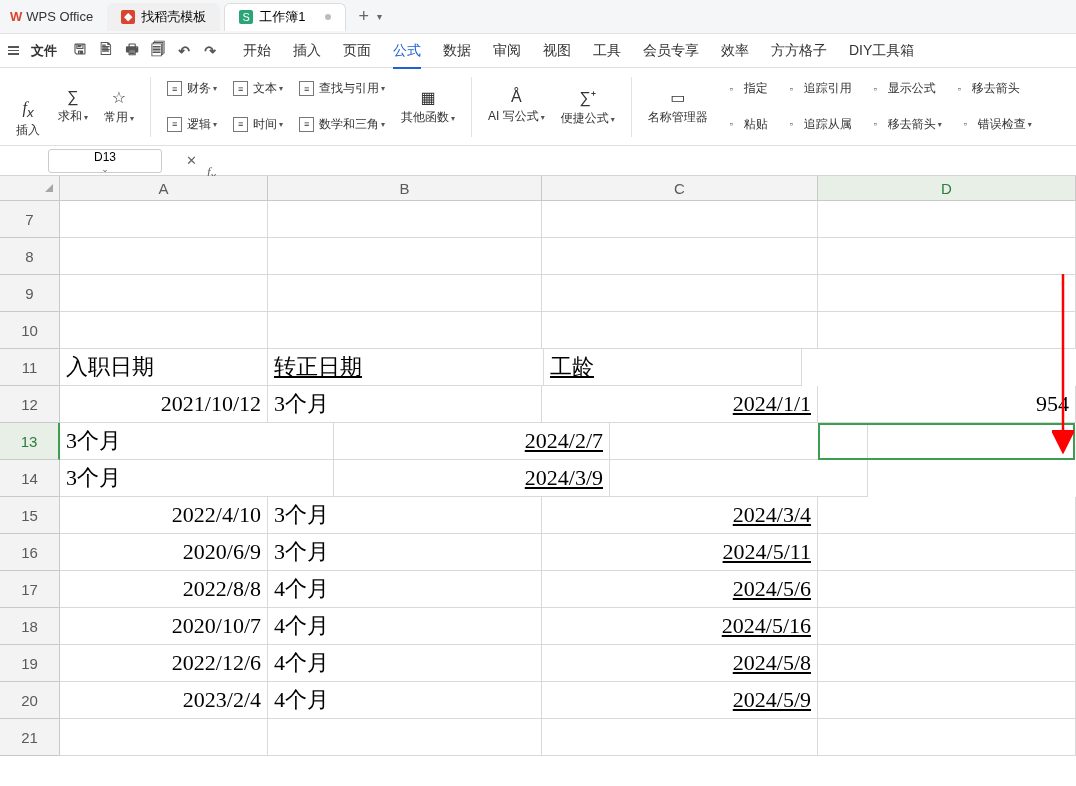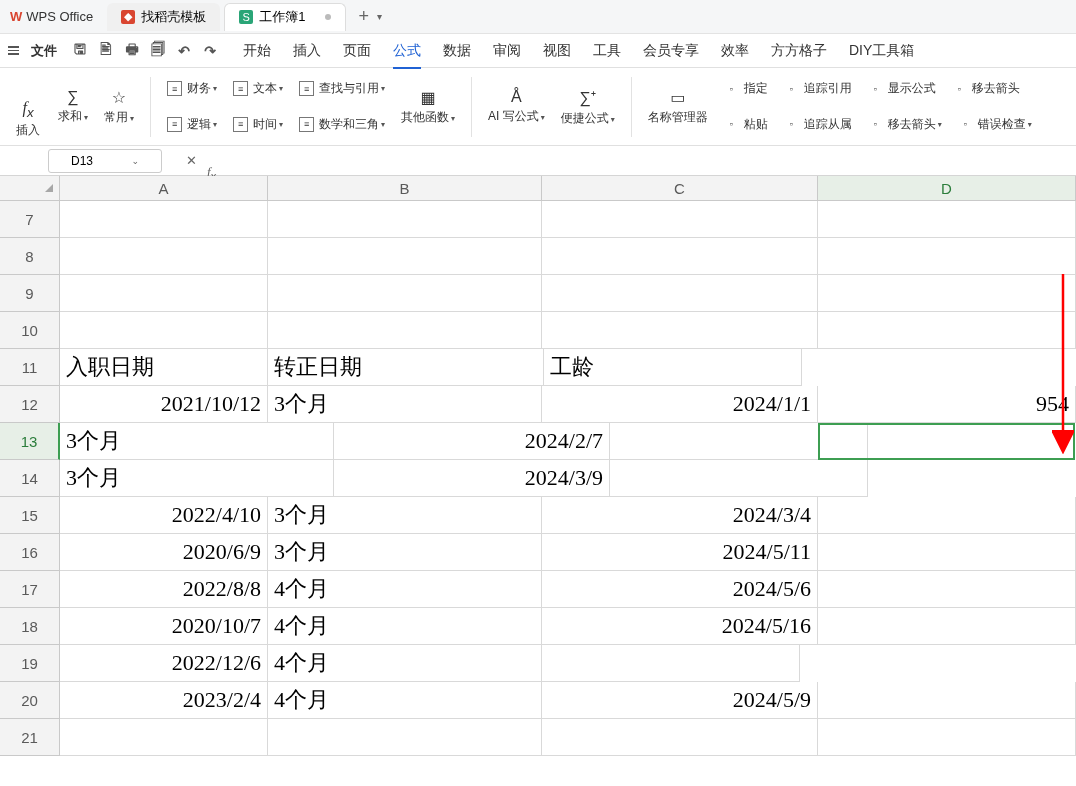--- a/index.html
+++ b/index.html
@@ -37,47 +37,47 @@
 .gicon { font-size:16px; color:#333; }
 .caret { font-size:8px; color:#555; margin-left:2px; }
 .sep { width:1px; height:60px; background:#e2e2e2; margin:0 6px; }
 .rb-item { display:flex; align-items:center; font-size:12px; color:#333; padding:3px 6px; white-space:nowrap; }
 .rb-item .ric { width:15px; height:15px; margin-right:5px; border:1px solid #777; display:inline-flex; align-items:center; justify-content:center; font-size:9px; }
 .rb-item.plain .ric { border:none; }
 .two-col { display:flex; flex-direction:column; justify-content:center; height:100%; gap:2px; }
 
 
 .fbar { height:30px; display:flex; align-items:center; border-bottom:1px solid #d5d5d5; }
-.cellref { width:114px; height:24px; margin:0 8px 0 48px; border:1px solid #ccc; border-radius:3px; display:flex; align-items:center; justify-content:space-between; padding:0 22px; font-size:12px; }
+.cellref { width:114px; height:24px; margin:0 8px 0 48px; border:1px solid #ccc; border-radius:3px; display:flex; align-items:center; justify-content:space-between; padding:0 6px; font-size:12px;flex-direction:column; }
 .cellref .dd { font-size:9px; color:#666; }
 .fbar .fcontrols { display:flex; align-items:center; gap:10px; margin-left:16px; color:#666; font-size:13px; }
 .fx { font-style:italic; font-family:serif;margin-top:25px; }
 .formula-input { flex:1; height:24px; margin:0 8px; border:none; }
 
 
 .sheet { position:relative; }
 .colhead { display:flex; height:25px; background:#f3f3f3; border-bottom:1px solid #c9c9c9; }
 .corner { width:60px; border-right:1px solid #c9c9c9; display:flex; align-items:center; justify-content:flex-end; padding-right:6px; }
 .corner::before { content:""; border-left:8px solid transparent; border-bottom:8px solid #a7a7a7; }
 .ch { border-right:1px solid #c9c9c9; display:flex; align-items:center; justify-content:center; font-size:15px; color:#5a5a5a; }
 .ch.A{width:208px}.ch.B{width:274px}.ch.C{width:276px}.ch.D{width:258px}
 .ch.sel { background:#e7efe7; color:#2b7d3b; }
 
 .row { display:flex; height:37px; }
 .rh { width:60px; background:#f3f3f3; border-right:1px solid #c9c9c9; border-bottom:1px solid #c9c9c9; display:flex; align-items:center; justify-content:center; font-size:15px; color:#5a5a5a; }
 .rh.sel { background:#e7efe7; color:#2b7d3b; border-right:2px solid #3d9e52; }
 .cell { border-right:1px solid #d9d9d9; border-bottom:1px solid #d9d9d9; display:flex; align-items:center; font-size:22px; font-family:SimSun,serif; color:#000; padding:0 6px; }
 .cell.A{width:208px; justify-content:flex-end;}
 .cell.B{width:274px; justify-content:flex-start;}
-.cell.C{width:276px; justify-content:flex-end;}
+.cell.C{width:276px; justify-content:flex-end;text-decoration:underline;}
 .cell.D{width:258px; justify-content:flex-end;}
 .cell.header { font-size:22px; justify-content:flex-start; }
 .cell.A.header{justify-content:flex-start;}
 .cell.C.header{justify-content:flex-start;}
-.cell.D.header{justify-content:flex-start;}
+.cell.D.header{justify-content:flex-start;text-decoration:underline;}
 
 .selected-cell { position:absolute; border:2px solid #3d9e52; pointer-events:none; }
 
 
 .arrow-anno { position:absolute; right:2px; top:274px; pointer-events:none; }
 </style>
 </head>
 <body>
 
 <div class="title-bar">
@@ -337,20 +337,21 @@
         <div class="rh">18</div>
         <div class="cell A">2020/10/7</div>
         <div class="cell B">4个月</div>
         <div class="cell C">2024/5/16</div>
         <div class="cell D"></div>
       </div>
       <div class="row">
         <div class="rh">19</div>
         <div class="cell A">2022/12/6</div>
         <div class="cell B">4个月</div>
+        <div class="cell C">2024/5/8</div>
         <div class="cell D"></div>
       </div>
       <div class="row">
         <div class="rh">20</div>
         <div class="cell A">2023/2/4</div>
         <div class="cell B">4个月</div>
         <div class="cell C">2024/5/9</div>
         <div class="cell D"></div>
       </div>
       <div class="row">

